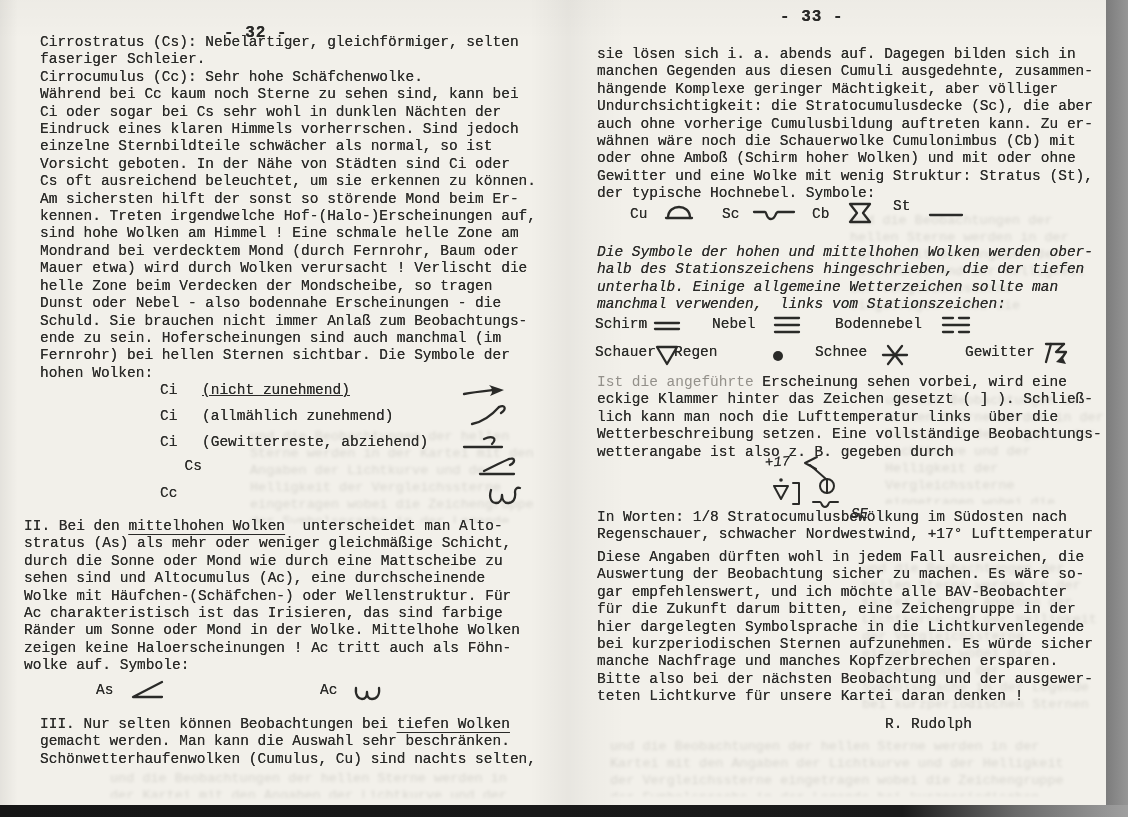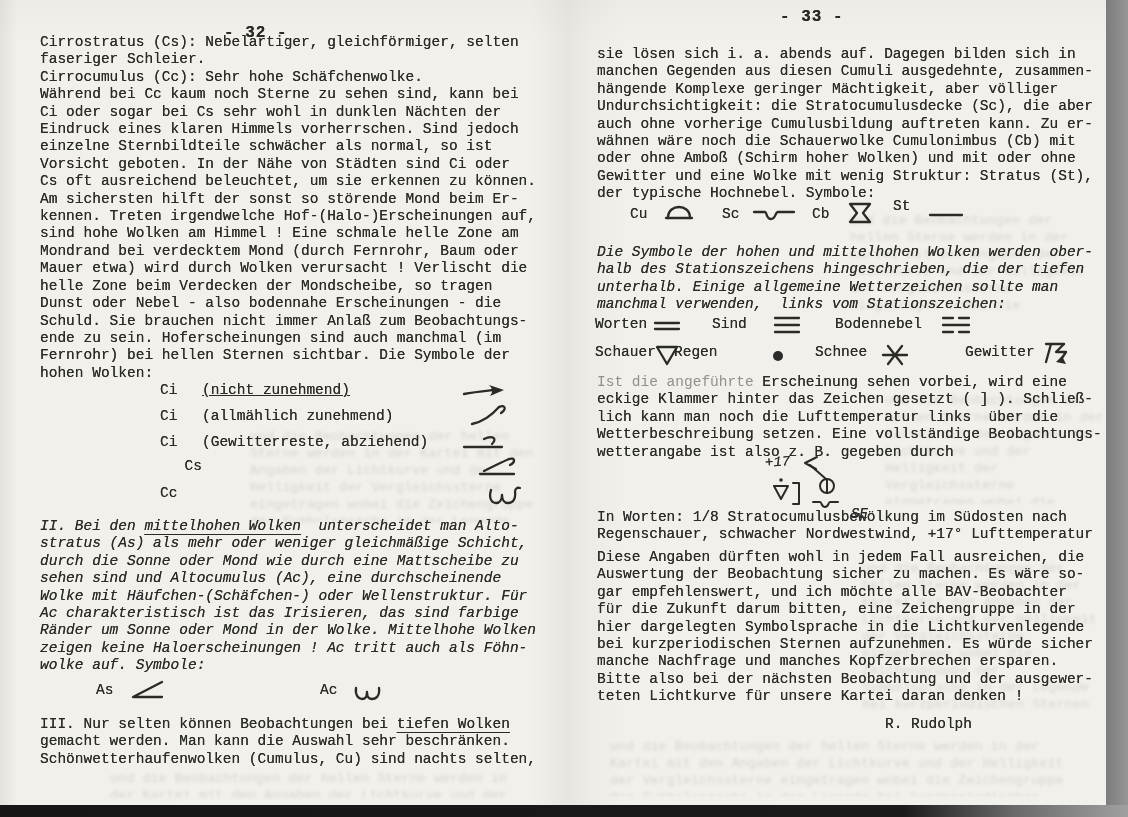--- a/index.html
+++ b/index.html
@@ -107,21 +107,21 @@
       <path d="M2 22 H 36"></path>
         <path d="M6 19 C 16 14, 24 10, 31 7"></path>
         <path d="M31 7 C 37 5, 38 10, 32 13"></path>
     </svg>
 
     <div class="symtext" style="left:160px;top:485px;"><span class="symlabel">Cc</span><span></span></div>
     <svg class="icon" style="left:486px;top:480px;" width="36" height="28" viewBox="0 0 36 28">
       <path d="M5 10 C 2 20, 7 23, 10 23 C 14 23, 16 19, 16 15 C 16 19, 18 23, 22 23 C 27 23, 30 19, 29 12 C 29 9, 31 7, 34 8"></path>
     </svg>
 
-    <div class="para" style="left:40px;top:518px;width:520px;font-style:italic;"><span>II. Bei den </span><span class="u">mittelhohen Wolken</span><span>  unterscheidet man Alto-
+    <div class="para" style="left:24px;top:518px;width:520px;"><span>II. Bei den </span><span class="u">mittelhohen Wolken</span><span>  unterscheidet man Alto-
 stratus (As) als mehr oder weniger gleichmäßige Schicht,
 durch die Sonne oder Mond wie durch eine Mattscheibe zu
 sehen sind und Altocumulus (Ac), eine durchscheinende
 Wolke mit Häufchen-(Schäfchen-) oder Wellenstruktur. Für
 Ac charakteristisch ist das Irisieren, das sind farbige
 Ränder um Sonne oder Mond in der Wolke. Mittelhohe Wolken
 zeigen keine Haloerscheinungen ! Ac tritt auch als Föhn-
 wolke auf. Symbole:</span></div>
 
     <div class="symtext" style="left:96px;top:682px;">As</div>
@@ -171,27 +171,27 @@
     <div class="symtext" style="left:893px;top:198px;">St</div>
     <svg class="icon" style="left:928px;top:208px;" width="36" height="14" viewBox="0 0 36 14">
       <path d="M2 7 H 34"></path>
     </svg>
 
     <div class="para" style="left:597px;top:244px;width:512px;font-style:italic;">Die Symbole der hohen und mittelhohen Wolken werden ober-
 halb des Stationszeichens hingeschrieben, die der tiefen
 unterhalb. Einige allgemeine Wetterzeichen sollte man
 manchmal verwenden,  links vom Stationszeichen:</div>
 
-    <div class="symtext" style="left:595px;top:316px;">Worten</div>
+    <div class="symtext" style="left:595px;top:316px;">Schirm</div>
     <svg class="icon" style="left:652px;top:318px;" width="30" height="16" viewBox="0 0 30 16">
       <path d="M3 5 H 27"></path>
         <path d="M3 11 H 27"></path>
     </svg>
 
-    <div class="symtext" style="left:712px;top:316px;">Sind</div>
+    <div class="symtext" style="left:712px;top:316px;">Nebel</div>
     <svg class="icon" style="left:772px;top:314px;" width="30" height="22" viewBox="0 0 30 22">
       <path d="M3 4 H 27"></path>
         <path d="M3 11 H 27"></path>
         <path d="M3 18 H 27"></path>
     </svg>
 
     <div class="symtext" style="left:835px;top:316px;">Bodennebel</div>
     <svg class="icon" style="left:940px;top:314px;" width="32" height="22" viewBox="0 0 32 22">
       <path d="M3 4 H 13 M19 4 H 29"></path>
         <path d="M3 11 H 29"></path>

